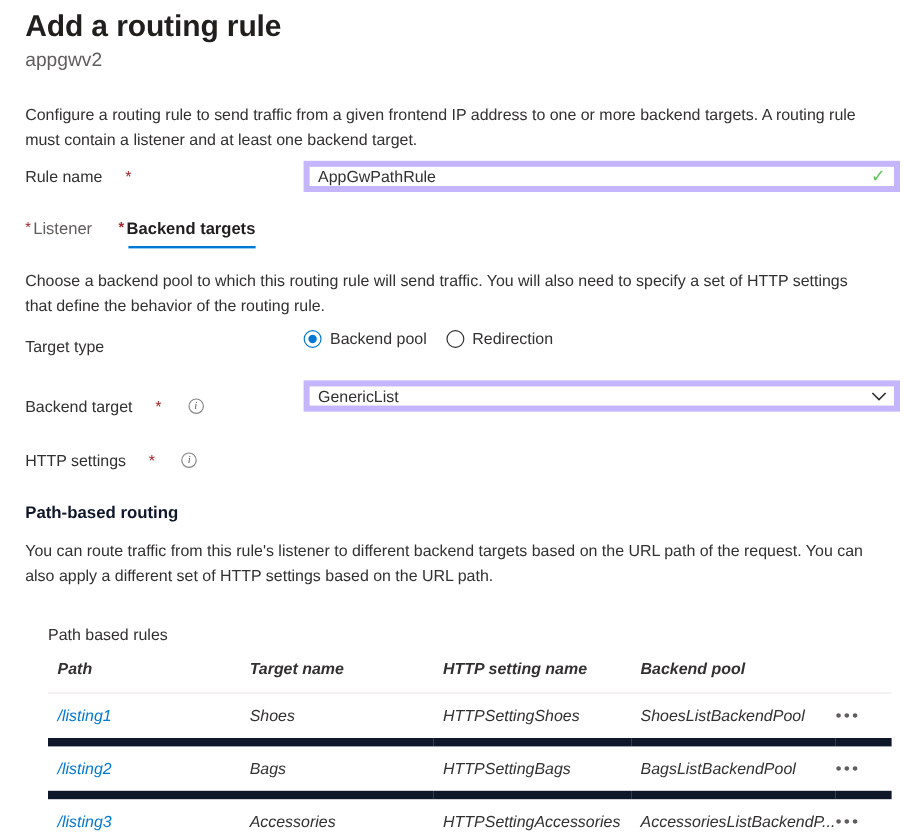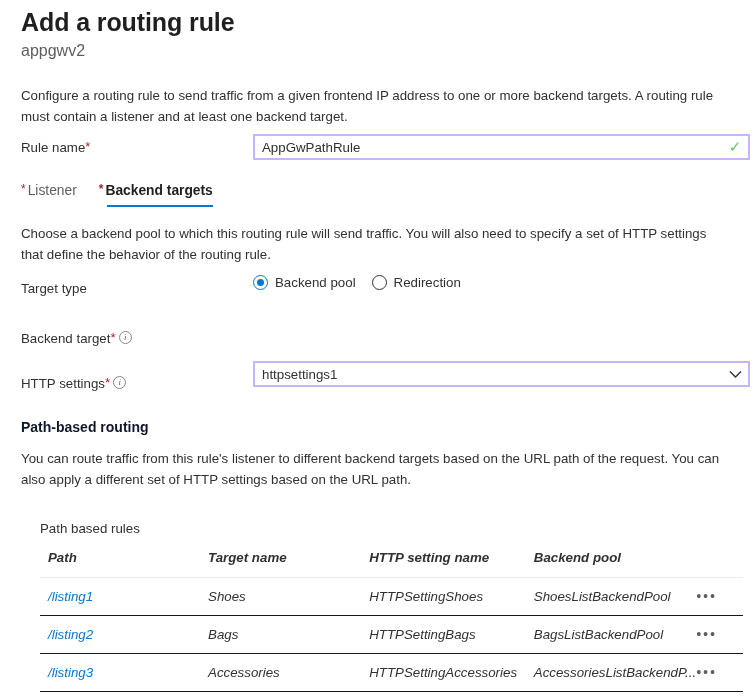--- a/index.html
+++ b/index.html
@@ -35,34 +35,34 @@
 
   .section-head {
     position: absolute; left: 21px; top: 419px;
     font-size: 14px; font-weight: 600; color: #0f172a;
   }
 
   
   .field-label {
     position: absolute; left: 21px;
     font-size: 13.3px; color: #323130;
-    display: flex; gap: 0;
+    display: flex; align-items: center; gap: 19px;
   }
   .req { color: #a4262c; font-size: 13.3px; line-height: 1; }
   .info-icon {
     display: inline-flex; align-items: center; justify-content: center;
     width: 13px; height: 13px; border: 1px solid #8a8886;
     border-radius: 50%; font-size: 9px; color: #605e5c;
     font-style: italic; font-family: "Liberation Serif", serif;
     line-height: 1; margin-left: 3px;
   }
 
   .ctrl {
     position: absolute; left: 253px; width: 497px; height: 26px;
-    border: 2px solid #c4b5fd; background: #fff;
+    border: 5px solid #c4b5fd; background: #fff;
     display: flex; align-items: center;
     font-size: 13.3px; color: #323130;
   }
   .ctrl .val { padding-left: 7px; flex: 1; overflow: hidden; white-space: nowrap; }
   .check-ok {
     width: 26px; display: flex; align-items: center; justify-content: center;
     color: #5ec75e; font-size: 15px;
   }
   .chev {
     width: 26px; display: flex; align-items: center; justify-content: center;
@@ -108,21 +108,21 @@
     position: absolute; left: 40px; top: 548px;
     width: 703px; border-collapse: collapse;
     font-size: 13.3px;
     font-style: italic;
   }
   .tbl th {
     text-align: left; font-weight: 600; color: #323130;
     padding: 2px 0 12px 8px; border-bottom: 1px solid #edebe9;
   }
   .tbl td {
-    padding: 11px 0 11px 8px; border-bottom: 1px solid #0f172a;
+    padding: 11px 0 11px 8px; border-bottom: 7px solid #0f172a;
     color: #323130; white-space: nowrap; overflow: hidden;
   }
   .c-path { width: 165px; }
   .c-target { width: 165px; }
   .c-http { width: 165px; }
   .c-pool { width: 160px; }
   .c-menu { width: 48px; padding-left: 0 !important; }
   .link { color: #0078d4; text-decoration: none; cursor: pointer; }
   .ellipsis-btn {
     display: inline-block; letter-spacing: 2px; color: #605e5c;
@@ -173,35 +173,35 @@
       <span class="dot off"></span>
       <span>Redirection</span>
     </label>
   </div>
 
   <div class="field-label" style="top:331px;">
     <span>Backend target</span>
     <span class="req">*</span>
     <span class="info-icon">i</span>
   </div>
-
-  <div class="field-label" style="top:376px;">
-    <span>HTTP settings</span>
-    <span class="req">*</span>
-    <span class="info-icon">i</span>
-  </div>
-  <div class="ctrl" style="top:361px;">
-    <span class="val">httpsettings1</span>
+  <div class="ctrl" style="top:317px;">
+    <span class="val">GenericList</span>
     <span class="chev">
       <svg width="13" height="9" viewBox="0 0 13 9">
           <path d="M1 1.5 L6.5 7 L12 1.5" stroke="#323130" stroke-width="1.4" fill="none"></path>
         </svg>
     </span>
   </div>
 
+  <div class="field-label" style="top:376px;">
+    <span>HTTP settings</span>
+    <span class="req">*</span>
+    <span class="info-icon">i</span>
+  </div>
+
   <div class="section-head">Path-based routing</div>
   <div class="para" id="pbr-para">You can route traffic from this rule's listener to different backend targets based on the URL path of the request. You can also apply a different set of HTTP settings based on the URL path.</div>
 
   <div class="tbl-caption">Path based rules</div>
   <table class="tbl">
     <thead>
       <tr>
         <th class="c-path">Path</th>
         <th class="c-target">Target name</th>
         <th class="c-http">HTTP setting name</th>

